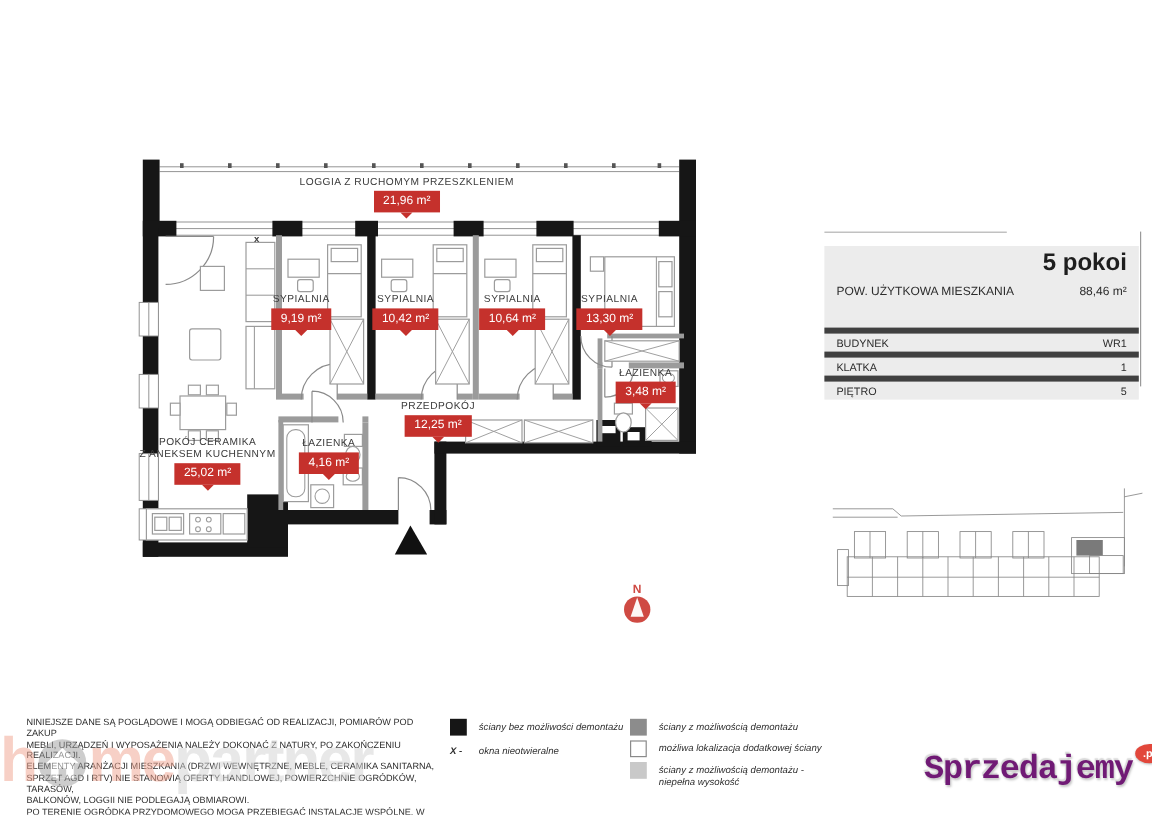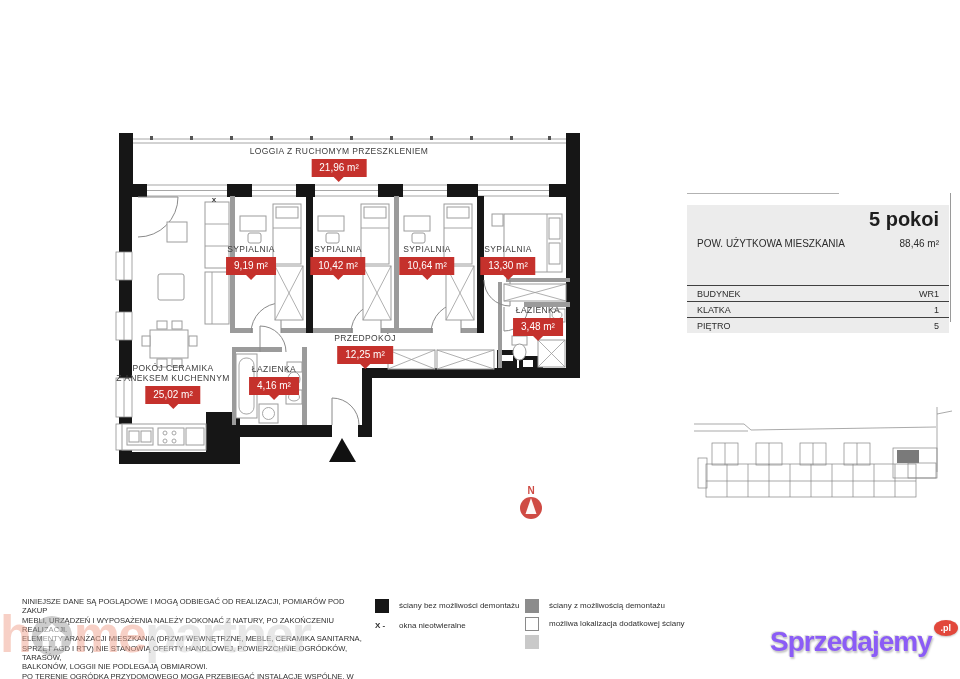--- a/index.html
+++ b/index.html
@@ -26,45 +26,45 @@
         color:#fff;font-size:10px;padding:3px 8px 4px;white-space:nowrap;}
   .chip::after{content:"";position:absolute;left:50%;bottom:-5px;margin-left:-5px;
         border:5px solid transparent;border-top-color:var(--label_red);border-bottom:0;}
   
   .panel{position:absolute;left:687px;top:205px;width:262px;height:128px;background:var(--panel_bg);z-index:2;}
   .panel-title{position:absolute;top:3px;right:10px;font-size:20px;font-weight:700;color:#1e1e1e;}
   .panel-area{position:absolute;top:33px;left:10px;right:10px;display:flex;
         justify-content:space-between;font-size:10px;color:#2c2c2c;}
   .panel-rows{position:absolute;bottom:0;left:0;right:0;}
   .prow{display:flex;justify-content:space-between;padding:3px 10px 2px;font-size:9px;
-        color:#2c2c2c;border-top:1px solid #404040;}
+        color:#2c2c2c;border-top:5px solid #404040;}
   .panel-topline{position:absolute;left:687px;top:193px;width:152px;height:1px;background:#b2b2b2;z-index:2;}
   .panel-vline{position:absolute;left:950px;top:193px;width:1px;height:129px;background:#9a9a9a;z-index:2;}
   
-  .legend-item{position:absolute;display:flex;align-items:flex-start;z-index:2;}
+  .legend-item{position:absolute;display:flex;align-items:flex-start;z-index:2;font-style:italic;}
   .legend-sw{width:14px;height:14px;flex:none;margin-right:10px;}
   .sw-black{background:var(--wall_black);}
   .sw-demol{background:var(--demolition_gray);}
   .sw-outline{background:#fff;border:1px solid #8a8a8a;width:12px;height:12px;}
   .sw-half{background:var(--half_height_gray);}
   .legend-text{font-size:8px;color:#2e2e2e;padding-top:2px;white-space:pre-line;line-height:1.25;}
   .legend-x{font-size:8px;font-weight:700;color:#2e2e2e;width:24px;flex:none;padding-top:2px;}
   
   .disclaimer{position:absolute;left:22px;top:597px;width:348px;font-size:7.6px;line-height:1.23;
         color:#2e2e2e;white-space:pre-line;z-index:1;}
   
   .hp-logo{position:absolute;left:0px;top:608px;display:flex;align-items:center;opacity:.5;z-index:3;
         font-weight:700;font-size:52px;letter-spacing:-2px;line-height:1;pointer-events:none;}
   .hp-salmon{color:var(--logo_salmon);}
   .hp-gray{color:var(--logo_gray);}
   .hp-house{width:42px;height:42px;margin:4px 1px 0;}
   
   .sp-logo{position:absolute;left:770px;top:626px;z-index:3;pointer-events:none;}
-  .sp-text{font-size:28px;font-weight:700;letter-spacing:-1px;color:#8b5cf6;
-        text-shadow:1px 2px 2px #c4c4c4, -1px -1px 1px #d8d8d8;}
+  .sp-text{font-size:28px;font-weight:700;letter-spacing:-1px;color:#701a75;
+        text-shadow:1px 2px 2px #c4c4c4, -1px -1px 1px #d8d8d8;font-family:Liberation Mono, monospace;}
   .sp-badge{position:absolute;right:-26px;top:-6px;width:24px;height:16px;border-radius:50%;
         background:var(--sprzedajemy_red);color:#fff;font-size:9px;font-weight:700;
         display:flex;align-items:center;justify-content:center;box-shadow:0 1px 2px rgba(0,0,0,.25);}
 </style>
 </head>
 <body>
 
 <svg id="plan-svg" width="960" height="679" viewBox="0 0 960 679">
 
   <g>
@@ -364,20 +364,22 @@
 <div class="legend-item" style="left:525px;top:599px">
   <span class="legend-sw sw-demol"></span>
   <span class="legend-text">ściany z możliwością demontażu</span>
 </div>
 <div class="legend-item" style="left:525px;top:617px">
   <span class="legend-sw sw-outline"></span>
   <span class="legend-text">możliwa lokalizacja dodatkowej ściany</span>
 </div>
 <div class="legend-item" style="left:525px;top:635px">
   <span class="legend-sw sw-half"></span>
+  <span class="legend-text">ściany z możliwością demontażu -
+niepełna wysokość</span>
 </div>
 
 <div class="disclaimer">NINIEJSZE DANE SĄ POGLĄDOWE I MOGĄ ODBIEGAĆ OD REALIZACJI, POMIARÓW POD ZAKUP
 MEBLI, URZĄDZEŃ I WYPOSAŻENIA NALEŻY DOKONAĆ Z NATURY, PO ZAKOŃCZENIU REALIZACJI.
 ELEMENTY ARANŻACJI MIESZKANIA (DRZWI WEWNĘTRZNE, MEBLE, CERAMIKA SANITARNA,
 SPRZĘT AGD I RTV) NIE STANOWIĄ OFERTY HANDLOWEJ, POWIERZCHNIE OGRÓDKÓW, TARASÓW,
 BALKONÓW, LOGGII NIE PODLEGAJĄ OBMIAROWI.
 PO TERENIE OGRÓDKA PRZYDOMOWEGO MOGĄ PRZEBIEGAĆ INSTALACJE WSPÓLNE, W
 SZCZEGÓLNOŚCI MOGĄ BYĆ SYTUOWANE STUDZIENKI KANALIZACYJNE.</div>
 

